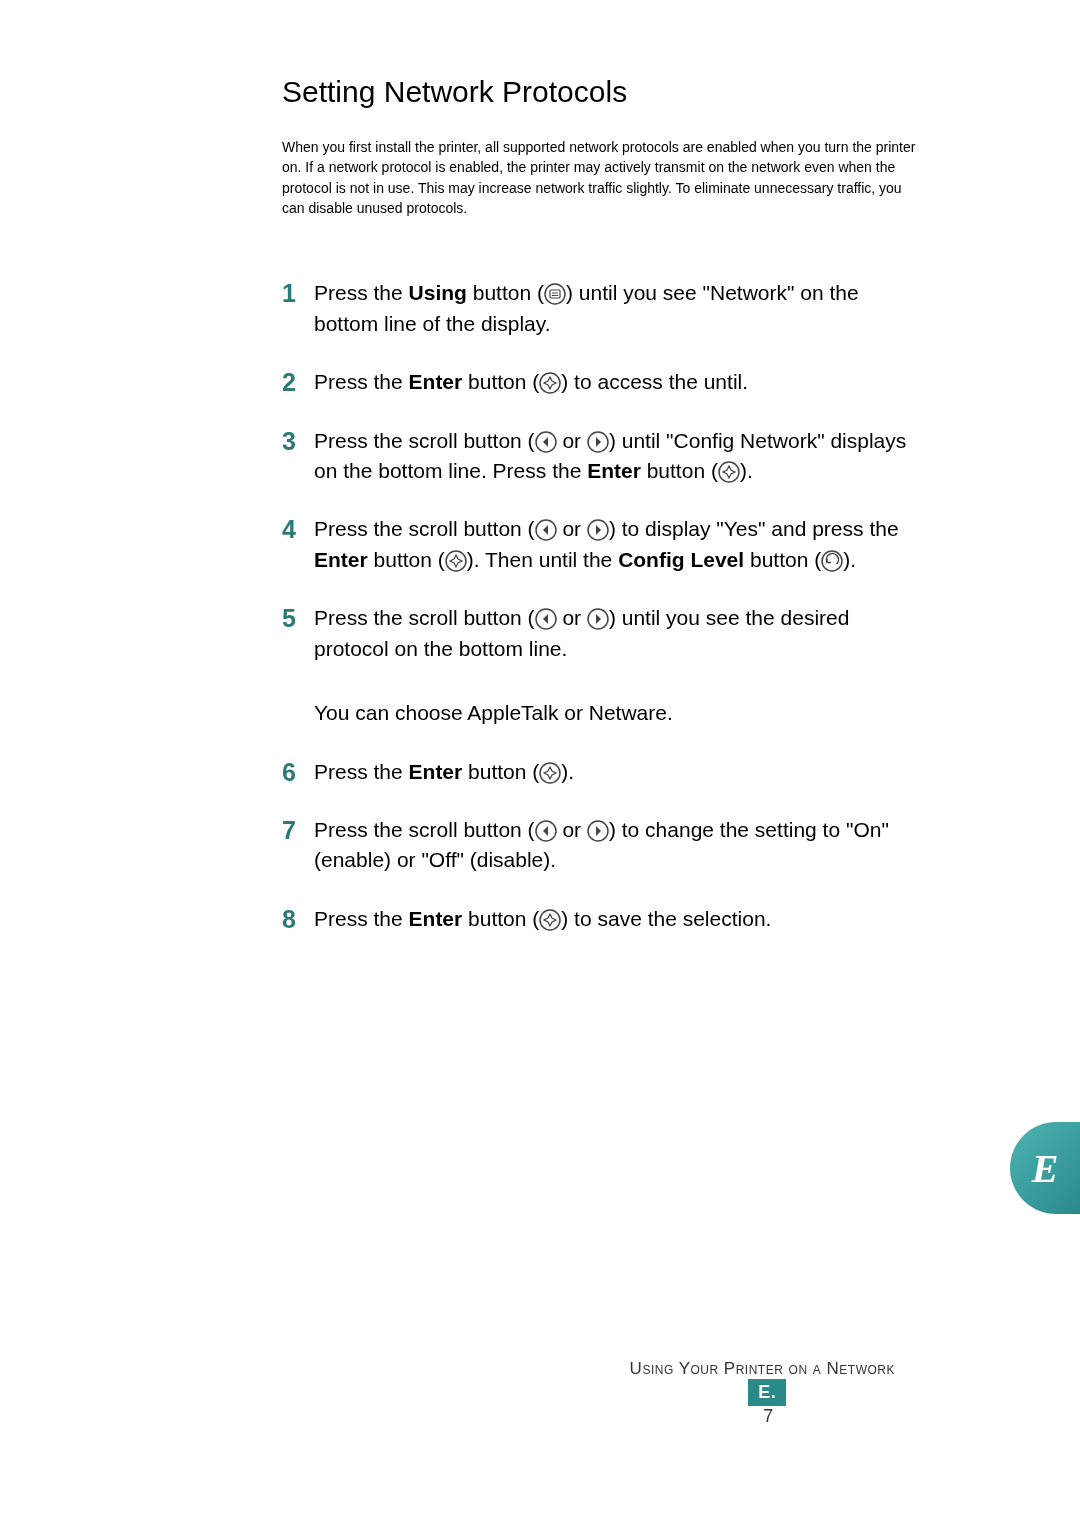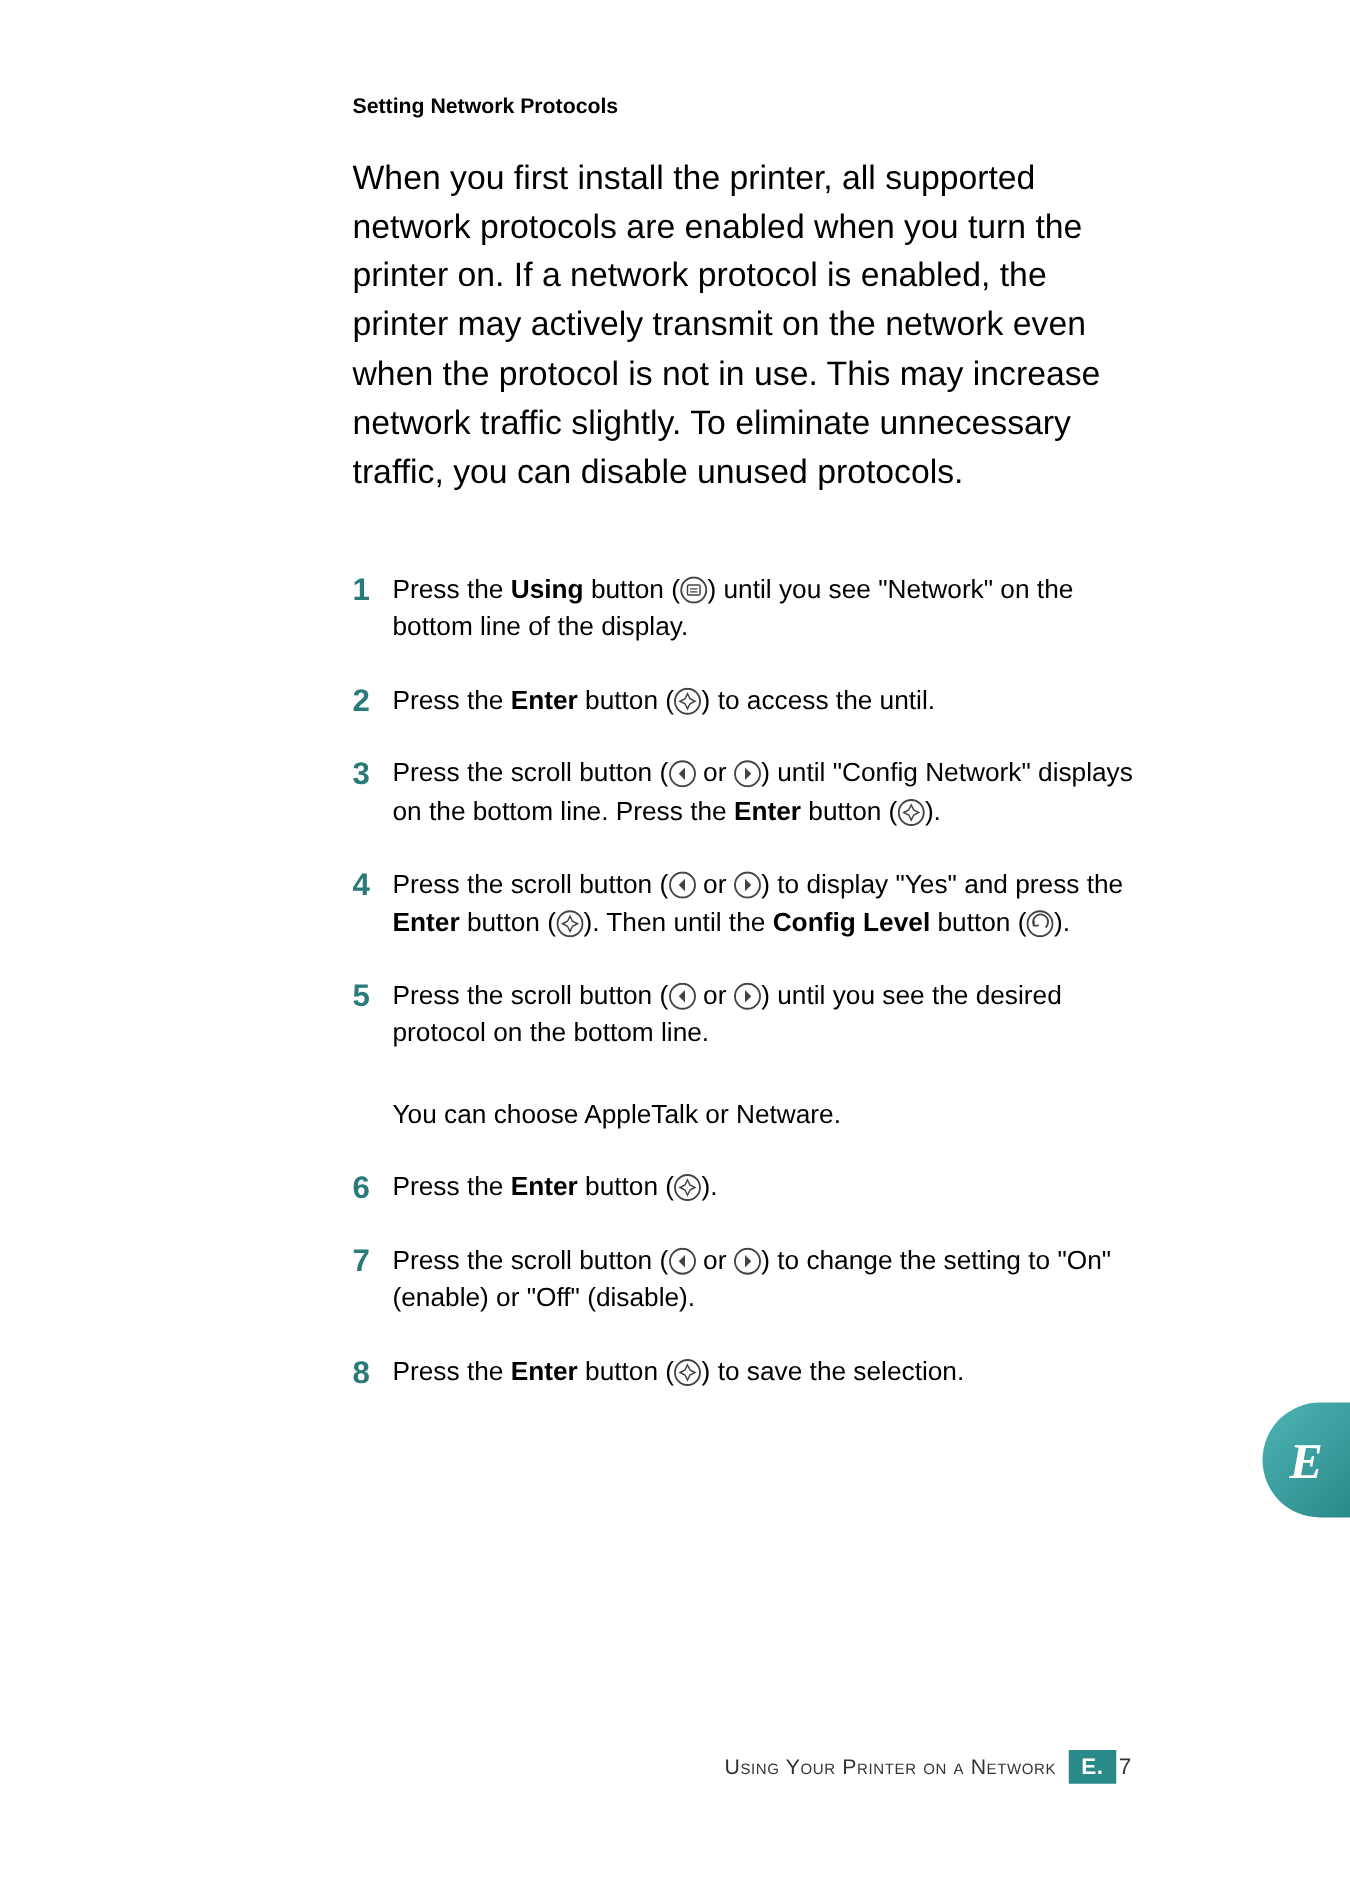--- a/index.html
+++ b/index.html
@@ -11,27 +11,27 @@
     color: #000;
     position: relative;
   }
   .content {
     position: absolute;
     left: 282px;
     top: 75px;
     width: 635px;
   }
   .heading {
-    font-weight: bold;
-    font-size: 17px;
+    font-weight: normal;
+    font-size: 30px;
     margin-bottom: 28px;
     color: #000;
   }
   .intro {
-    font-size: 27px;
+    font-size: 14px;
     line-height: 1.45;
     margin-bottom: 60px;
   }
   .steps {
     font-size: 21px;
   }
   .step {
     display: flex;
     margin-bottom: 28px;
     line-height: 1.45;
@@ -53,20 +53,21 @@
     vertical-align: -5px;
     display: inline-block;
   }
   .footer {
     position: absolute;
     bottom: 96px;
     right: 175px;
     font-size: 17px;
     display: flex;
     align-items: center;
+    flex-direction: column;
   }
   .footer-text {
     font-variant: small-caps;
     letter-spacing: 0.5px;
     color: #333;
     margin-right: 10px;
   }
   .footer-page {
     background: #2a8a8a;
     color: #fff;

